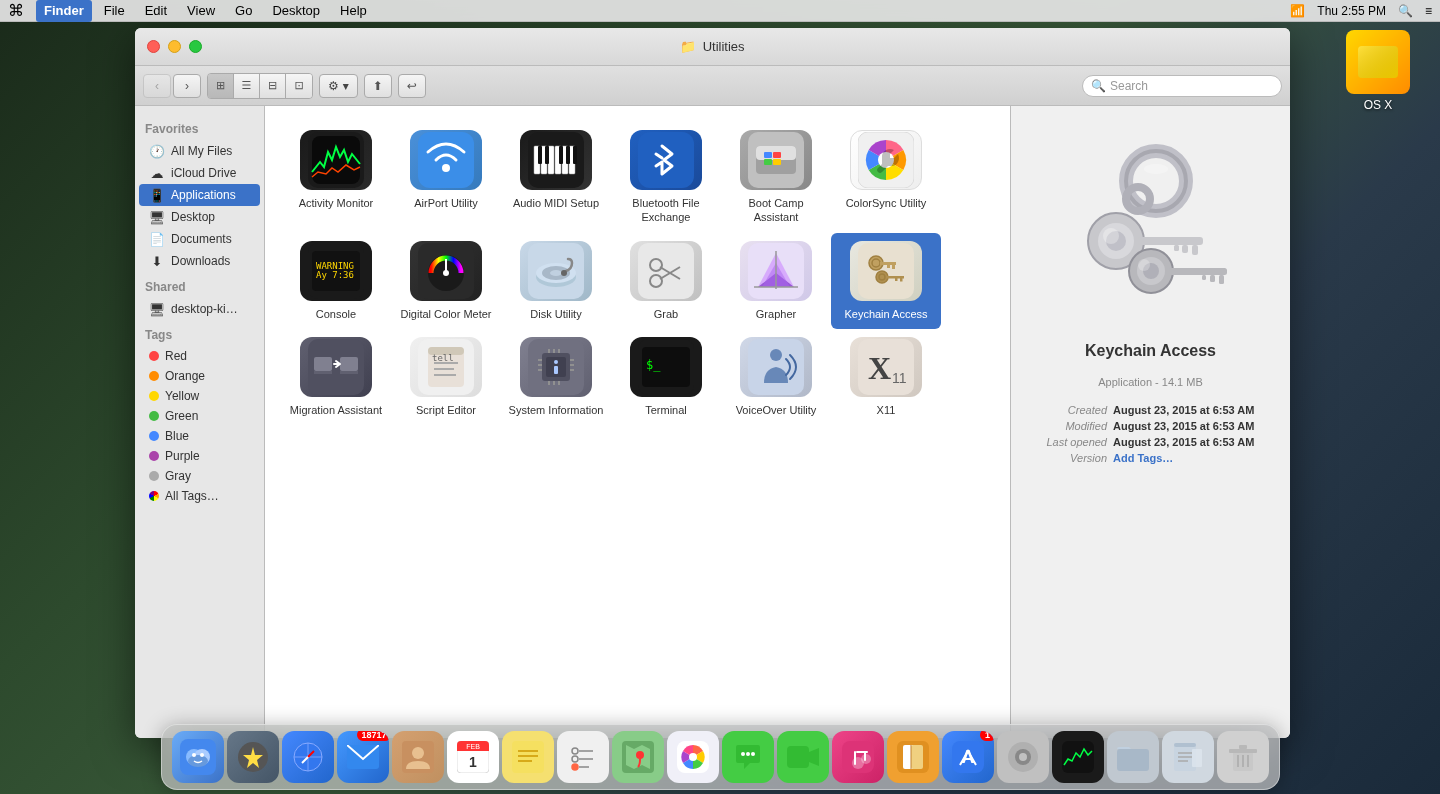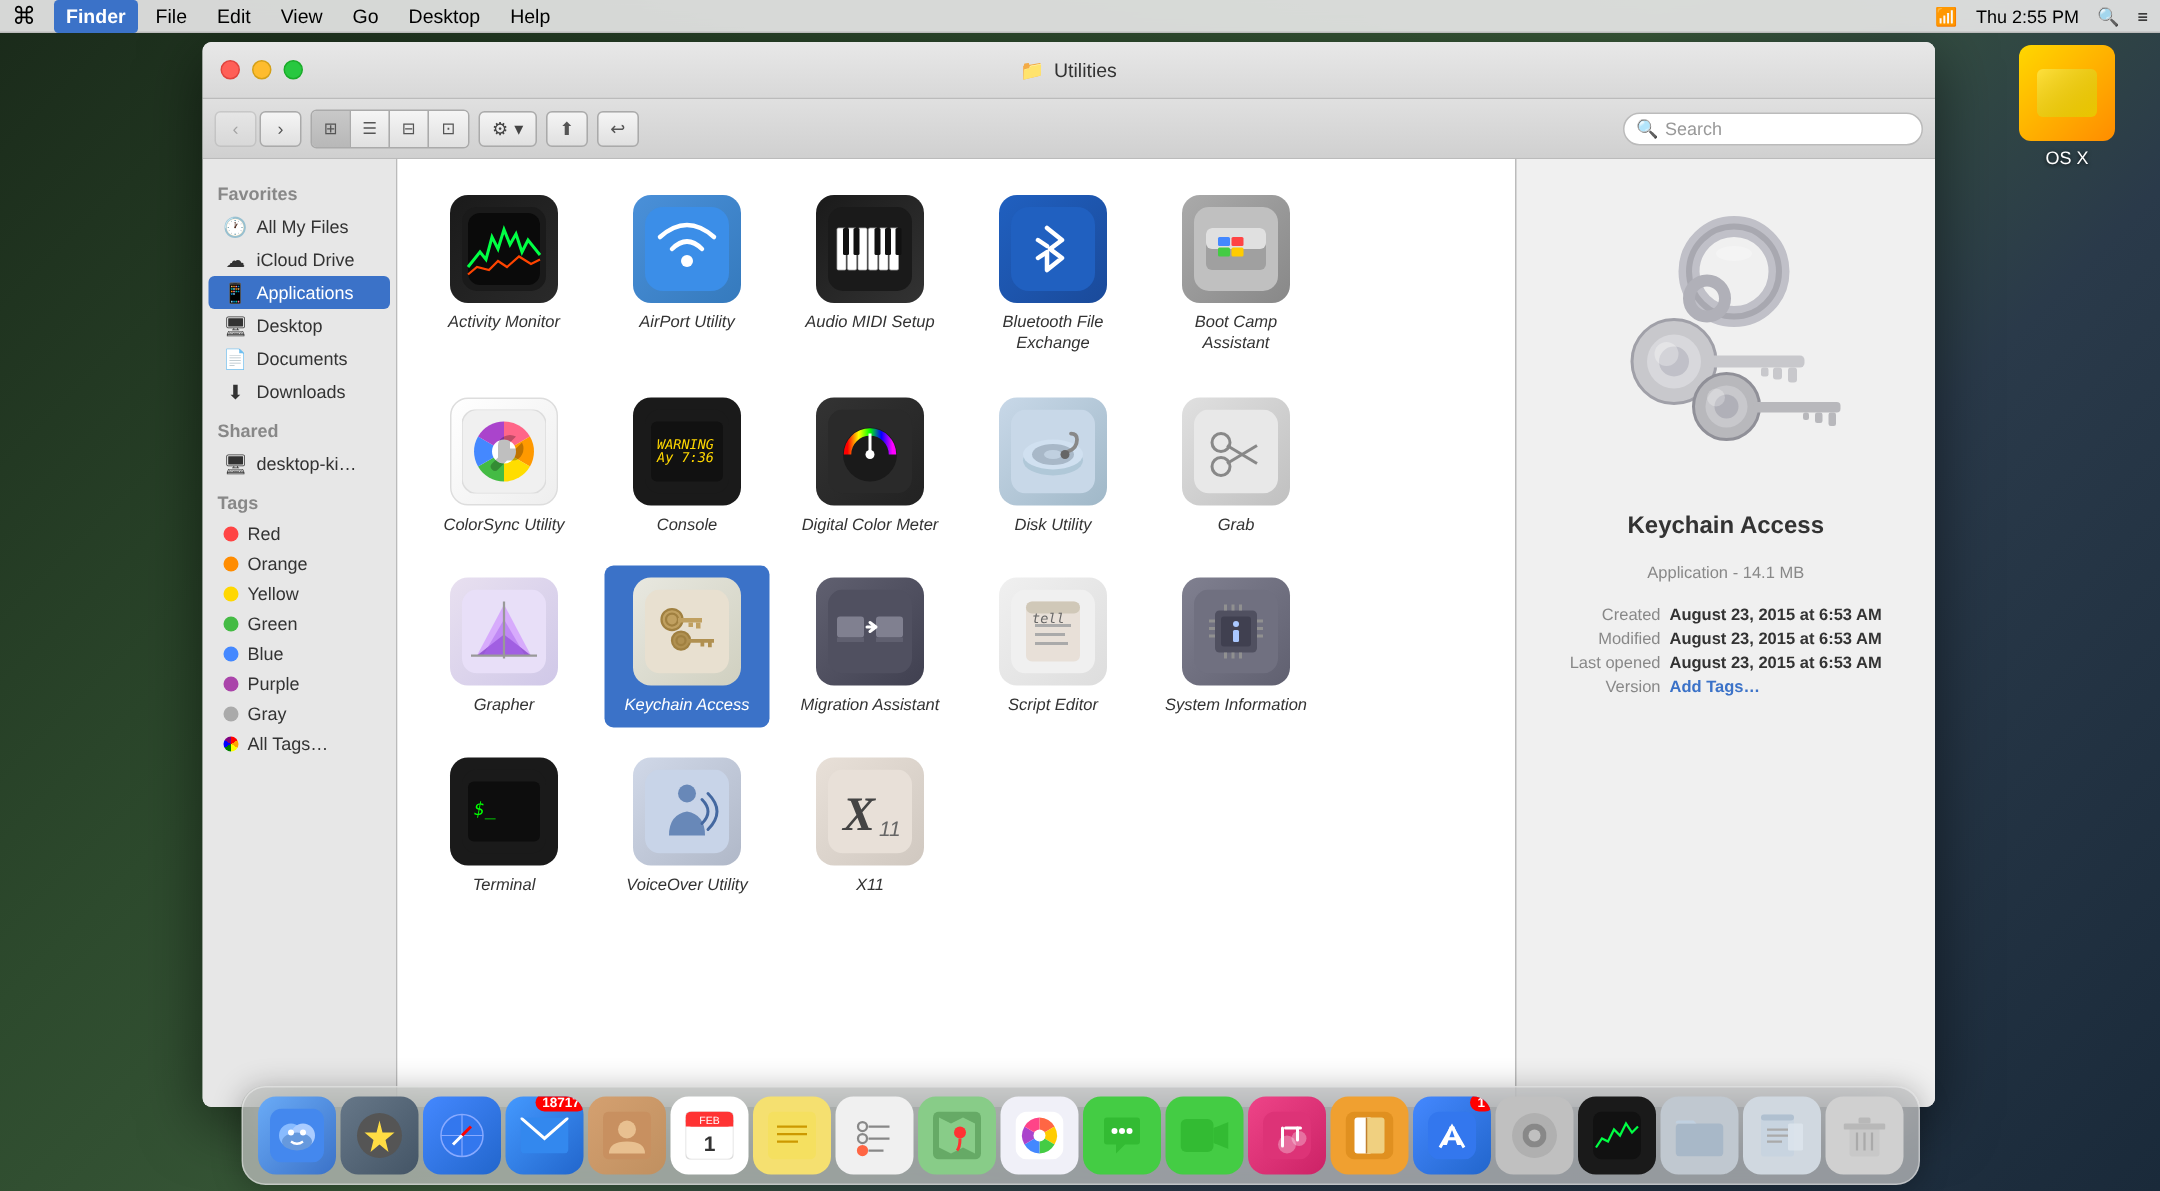--- a/index.html
+++ b/index.html
@@ -257,43 +257,42 @@
       flex: 1;
       overflow-y: auto;
       padding: 16px;
       background: white;
     }
 
     
     .icon-grid {
       display: flex;
       flex-wrap: wrap;
-      gap: 12px;
+      gap: 0;
       align-content: flex-start;
-      font-style: italic;
     }
     .icon-item {
       width: 110px;
       display: flex;
       flex-direction: column;
       align-items: center;
       padding: 8px 4px;
       border-radius: 6px;
       cursor: pointer;
       text-align: center;
     }
     .icon-item.selected {
       background: #3b72c8;
     }
     .icon-item.selected .icon-label {
       color: white;
     }
     .app-icon {
       width: 72px;
-      height: 72px;
+      height: 60px;
       margin-bottom: 6px;
       border-radius: 12px;
       display: flex;
       align-items: center;
       justify-content: center;
       font-size: 36px;
       position: relative;
       overflow: hidden;
     }
     .icon-label {
@@ -336,20 +335,21 @@
     .preview-info-row {
       display: flex;
       justify-content: flex-end;
       gap: 6px;
       margin-bottom: 4px;
     }
     .preview-info-label {
       color: #888;
       text-align: right;
       min-width: 80px;
+      font-style: italic;
     }
     .preview-info-value {
       color: #333;
       flex: 1;
       font-weight: bold;
     }
     .preview-info-value.link {
       color: #3b72c8;
     }
     .preview-subtitle {

